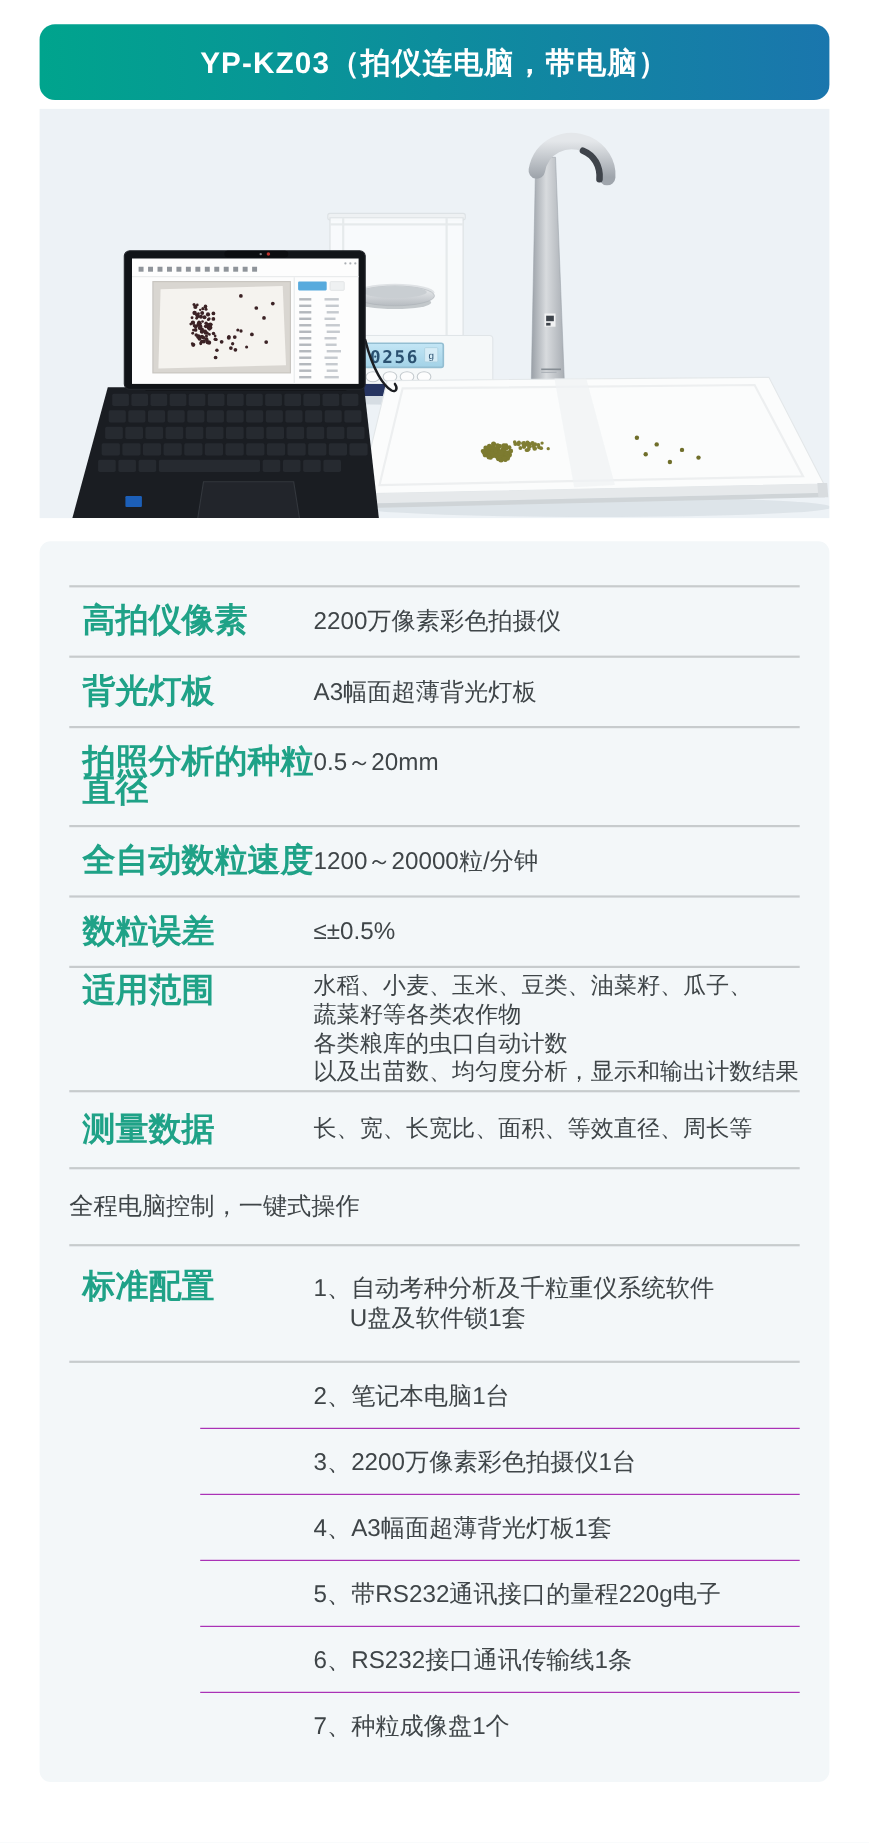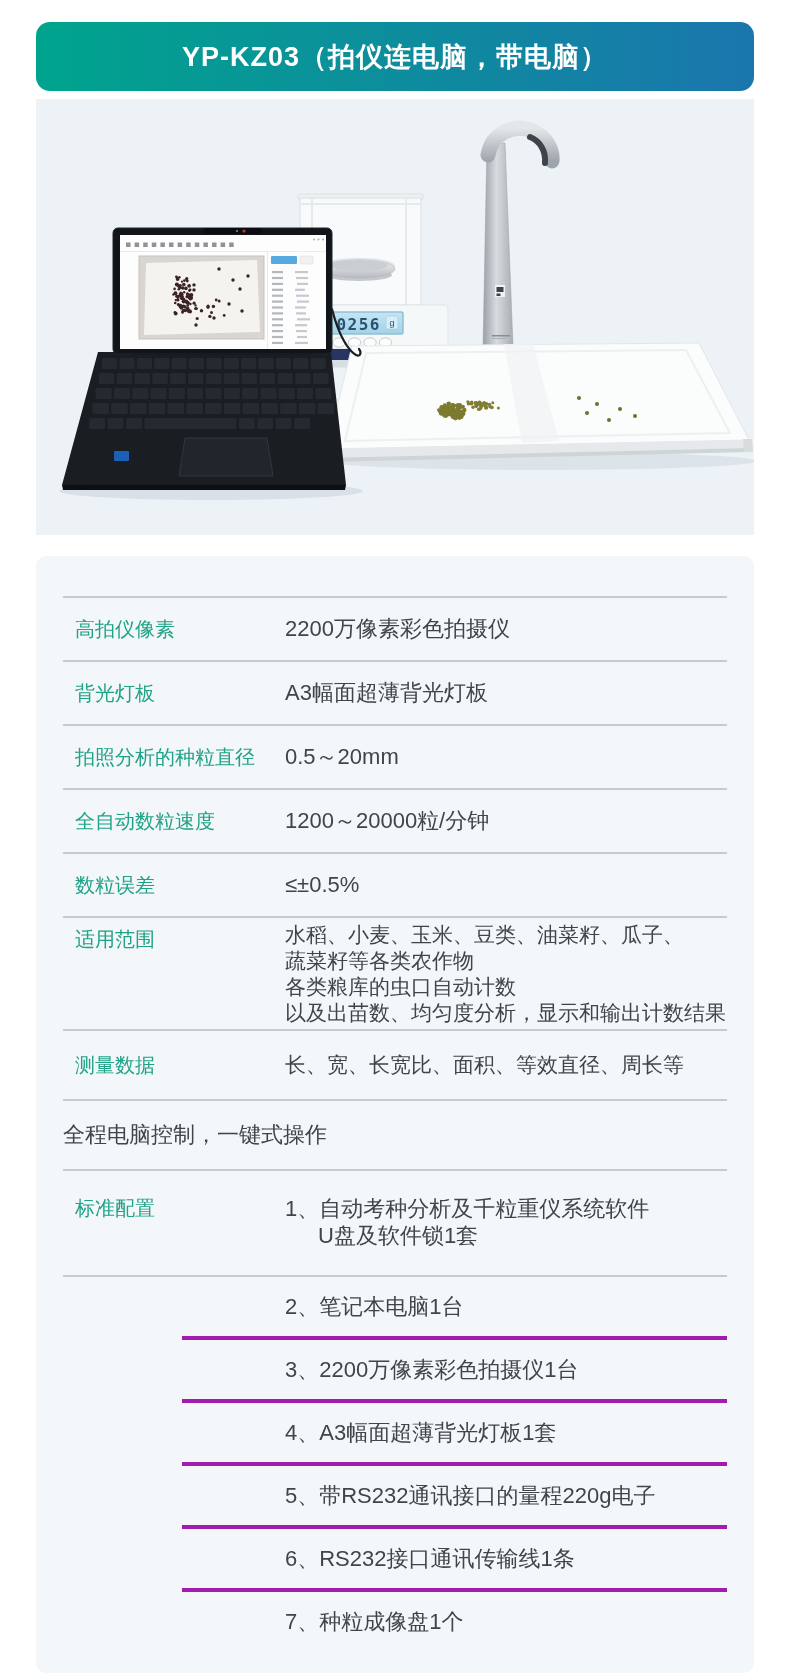--- a/index.html
+++ b/index.html
@@ -8,42 +8,42 @@
     font-family:"Liberation Sans","DejaVu Sans",sans-serif;
     position:relative;overflow:hidden;
   }
   .banner{
     margin:22px 36px 0;height:69px;border-radius:14px;
     background:linear-gradient(90deg,var(--header-gradient-from,#00a48d),var(--header-gradient-to,#1a76ad));
     display:flex;align-items:center;justify-content:center;
     color:#fff;font-size:27px;font-weight:bold;letter-spacing:1px;
   }
   .photo{
-    position:relative;margin:8px 36px 0;height:436px;
+    position:relative;margin:8px 36px 0;height:372px;
     background:var(--photo-bg,#edf2f6);overflow:hidden;
   }
   .photo svg{position:absolute;left:0;top:0;width:718px;height:436px;display:block;}
   .card{
     margin:21px 36px 0;background:var(--card-bg,#f3f7f9);
     border-radius:10px;padding:40px 27px 22px;box-sizing:border-box;
   }
   .row{display:flex;border-top:2px solid var(--divider,#c7cbcd);padding:18px 0;}
   .lbl{
     flex:0 0 222px;box-sizing:border-box;padding-left:12px;
-    color:var(--accent-label,#1fa287);font-weight:normal;font-size:20px;line-height:26px;
+    color:var(--accent-label,#1fa287);font-weight:bold;font-size:30px;line-height:26px;
   }
   .val{font-size:22px;color:var(--value-text,#3f4548);line-height:26px;flex:1;}
   .val span{display:block;}
   .r-multi{padding:4px 0 3px;}
   .r-multi .val{font-size:21px;}
   .r-multi .lbl{padding-top:4px;}
   .r-mid{padding:21px 0;}
   .cfg-head{padding:24px 0 26px;}
   .cfg-head .val,.cfg-item{font-size:22px;color:var(--value-text,#3f4548);line-height:27px;}
-  .cfg-item{padding:16px 0 16px 103px;margin-left:119px;border-top:4px solid #a21caf;}
+  .cfg-item{padding:16px 0 16px 103px;margin-left:119px;border-top:1px solid #a21caf;}
   .cfg-item.full{margin-left:0;padding-left:222px;border-top:2px solid var(--divider,#c7cbcd);}
   .cont{display:block;padding-left:33px;}
 </style>
 </head>
 <body style="--header-gradient-from: #00a48d; --header-gradient-to: #1a76ad; --accent-label: #1fa287; --value-text: #3f4548; --card-bg: #f3f7f9; --photo-bg: #edf2f6; --divider: #c7cbcd;">
 
 <div class="banner">
   <span>YP-KZ03（拍仪连电脑，带电脑）</span>
 </div>
 

